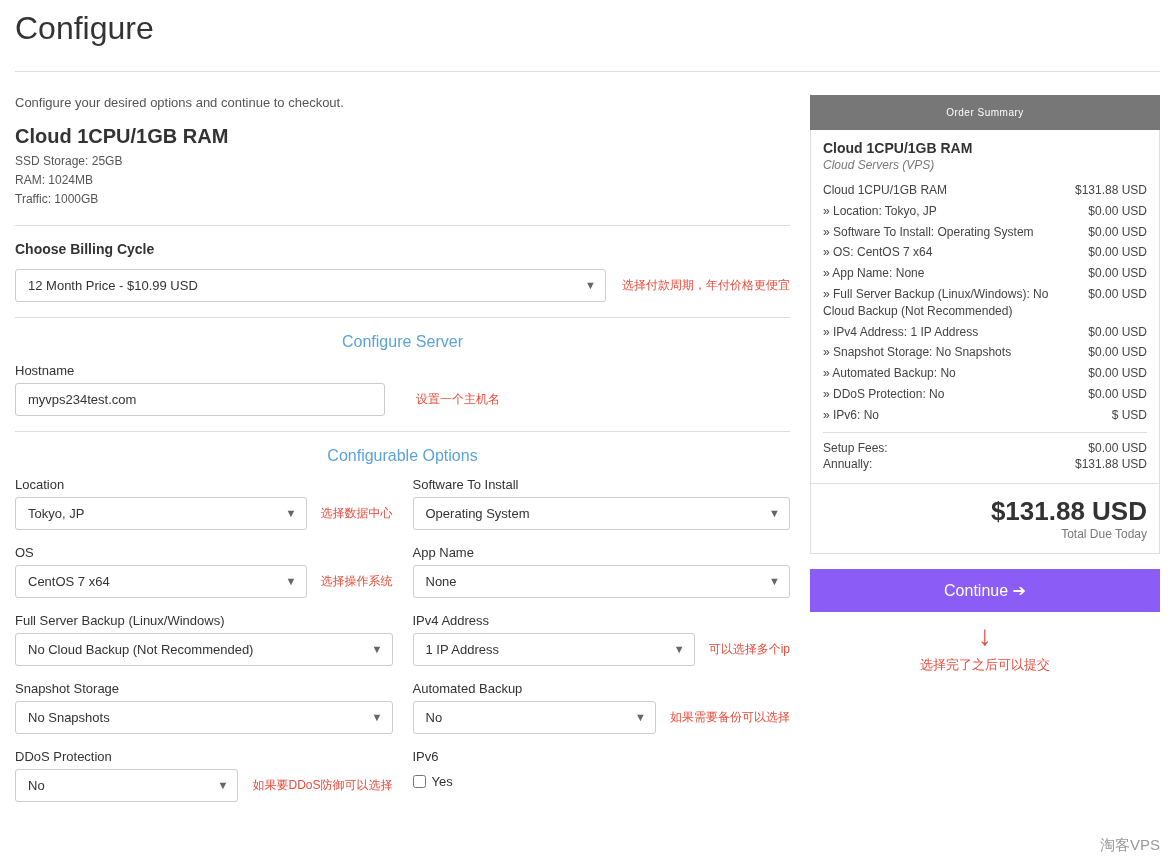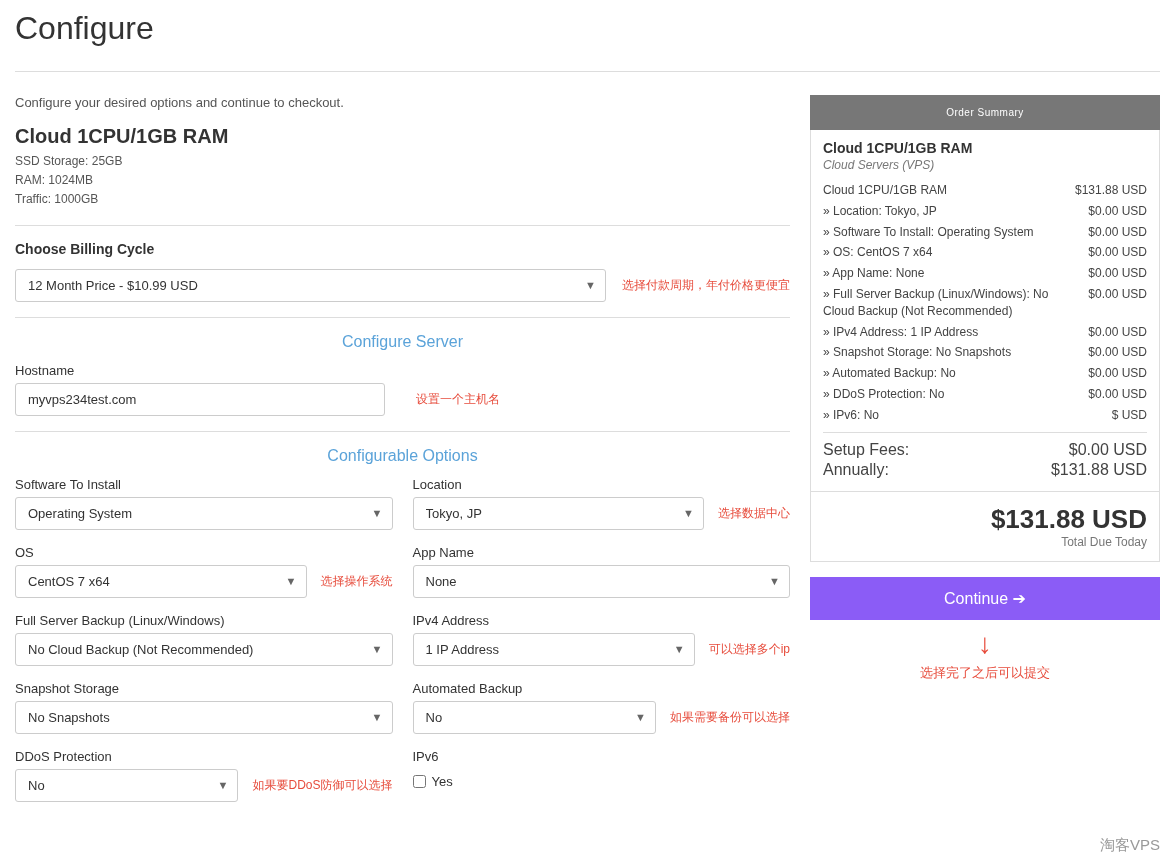--- a/index.html
+++ b/index.html
@@ -267,21 +267,21 @@
       position: fixed;
       bottom: 10px;
       right: 15px;
       font-size: 15px;
       color: #999;
     }
 
     .fees-line {
       display: flex;
       justify-content: space-between;
-      font-size: 16px;
+      font-size: 12px;
       color: #444;
       margin-bottom: 2px;
     }
   </style>
 </head>
 <body>
 
 <div style="padding: 10px 15px 5px;">
   <h1 class="page-title">Configure</h1>
 </div>
@@ -321,43 +321,43 @@
         <input type="text" class="text-input" value="myvps234test.com" style="">
         <span class="annotation">设置一个主机名</span>
       </div>
     </div>
 
     <hr class="section-divider">
 
     <div class="section-heading">Configurable Options</div>
 
     <div class="grid-2col">
-
-      <div class="form-group">
-        <div class="field-label">Software To Install</div>
-        <div class="select-wrapper">
-          <select>
-            <option value="Operating System">Operating System</option>
-          </select>
-        </div>
-      </div>
 
       <div class="form-group">
         <div class="field-label">Location</div>
         <div style="display:flex;align-items:center;gap:6px;">
           <div class="select-wrapper" style="flex:1;">
             <select>
               <option value="Tokyo, JP">Tokyo, JP</option>
             </select>
           </div>
           <span class="annotation">选择数据中心</span>
         </div>
       </div>
 
       <div class="form-group">
+        <div class="field-label">Software To Install</div>
+        <div class="select-wrapper">
+          <select>
+            <option value="Operating System">Operating System</option>
+          </select>
+        </div>
+      </div>
+
+      <div class="form-group">
         <div class="field-label">OS</div>
         <div style="display:flex;align-items:center;gap:6px;">
           <div class="select-wrapper" style="flex:1;">
             <select>
               <option value="CentOS 7 x64">CentOS 7 x64</option>
             </select>
           </div>
           <span class="annotation">选择操作系统</span>
         </div>
       </div>

